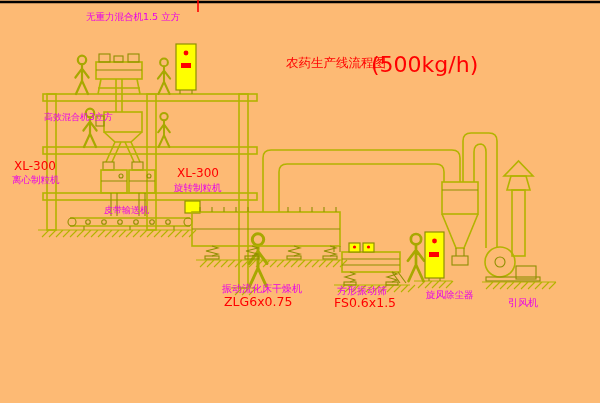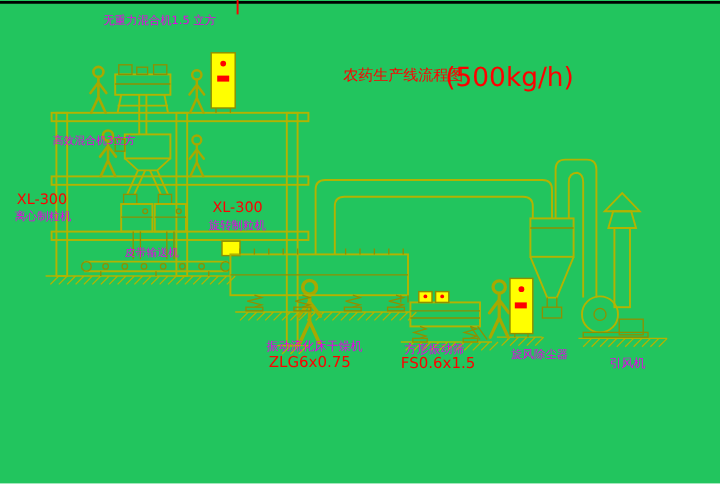--- a/index.html
+++ b/index.html
@@ -1,16 +1,16 @@
 <!DOCTYPE html>
 <html><head>
 <meta charset="utf-8">
 <style>
   html,body{margin:0;padding:0;background:#fff;}
-  #canvas{position:relative;width:600px;height:403px;background:#22c55e;overflow:hidden;
+  #canvas{position:relative;width:600px;height:403px;background:#fdba74;overflow:hidden;
           font-family:"DejaVu Sans",sans-serif;}
   svg{position:absolute;left:0;top:0;}
   .line{stroke:#b3b300;fill:none;stroke-width:1.6;}
   .line2{stroke:#8f8f00;fill:none;stroke-width:1.1;}
   .fillY{fill:#ffff00;stroke:#8f8f00;stroke-width:1.2;}
   .red{fill:#ff0000;stroke:none;}
   .redline{stroke:#ff0000;stroke-width:1.6;fill:none;}
   .ground{stroke:#b3b300;stroke-width:1.1;fill:none;}
   #person{stroke:#a8a800;stroke-width:2;fill:none;stroke-linecap:round;}
   text{font-family:"DejaVu Sans",sans-serif;}

